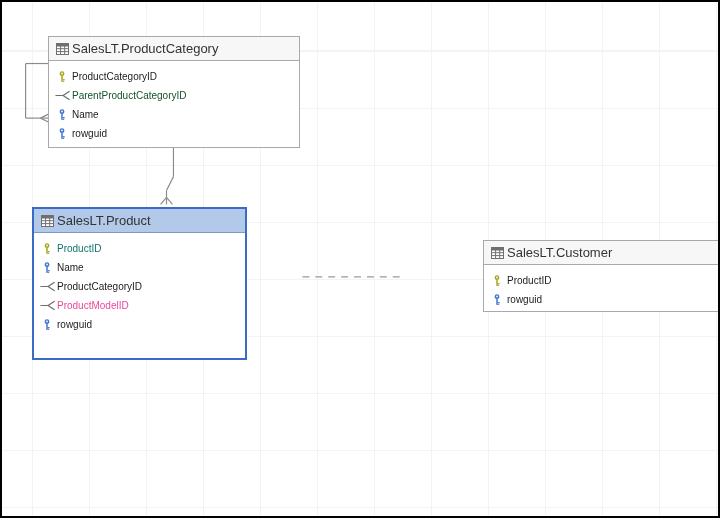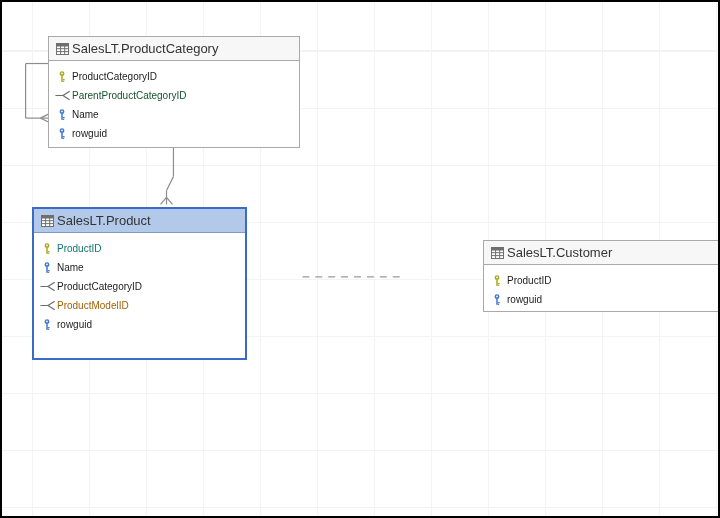--- a/index.html
+++ b/index.html
@@ -159,21 +159,21 @@
               </svg>
             </span>
     <span class="col-name" style="color: rgb(28, 28, 28);">ProductCategoryID</span>
   </div>
           <div class="col-row">
     <span class="col-icon">
               <svg viewBox="0 0 18 12" class="fork-svg" style="color: rgb(110, 110, 110);">
                 <use href="#sym-fork"></use>
               </svg>
             </span>
-    <span class="col-name" style="color: #a16207;">ProductModelID</span>
+    <span class="col-name" style="color: #ec4899;">ProductModelID</span>
   </div>
           <div class="col-row">
     <span class="col-icon">
               <svg viewBox="0 0 12 14" class="key-svg" style="color: rgb(63, 118, 210);">
                 <use href="#sym-key"></use>
               </svg>
             </span>
     <span class="col-name" style="color: rgb(28, 28, 28);">rowguid</span>
   </div>
         </div>

